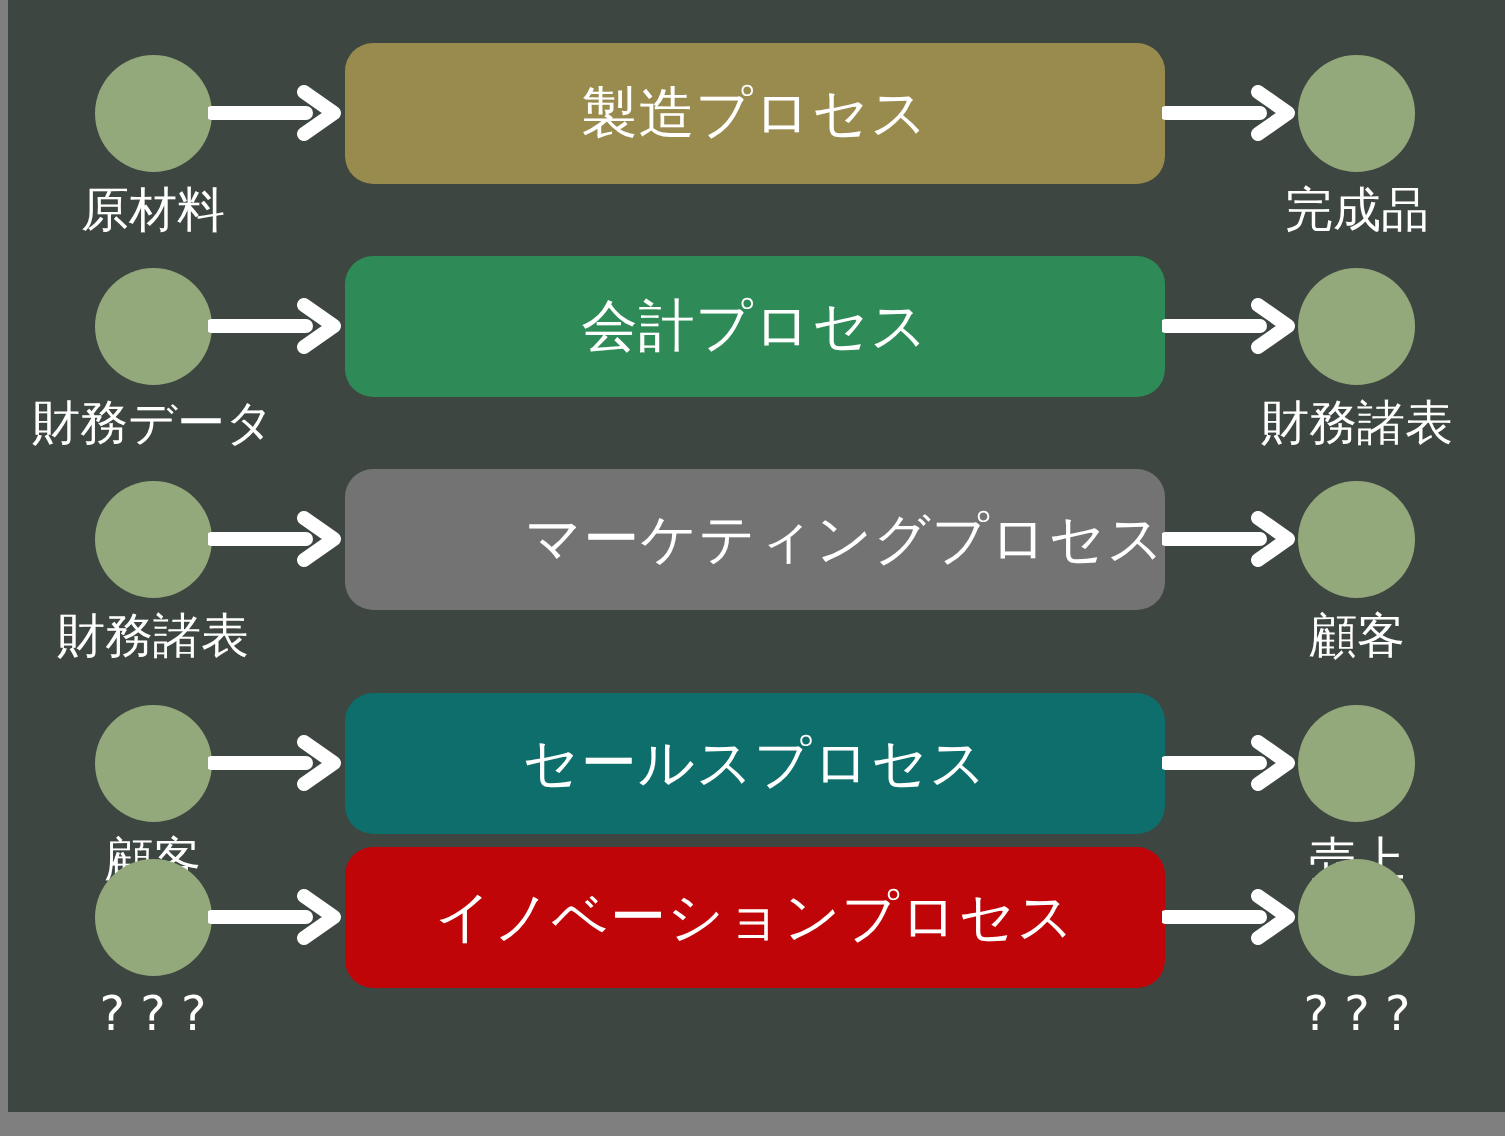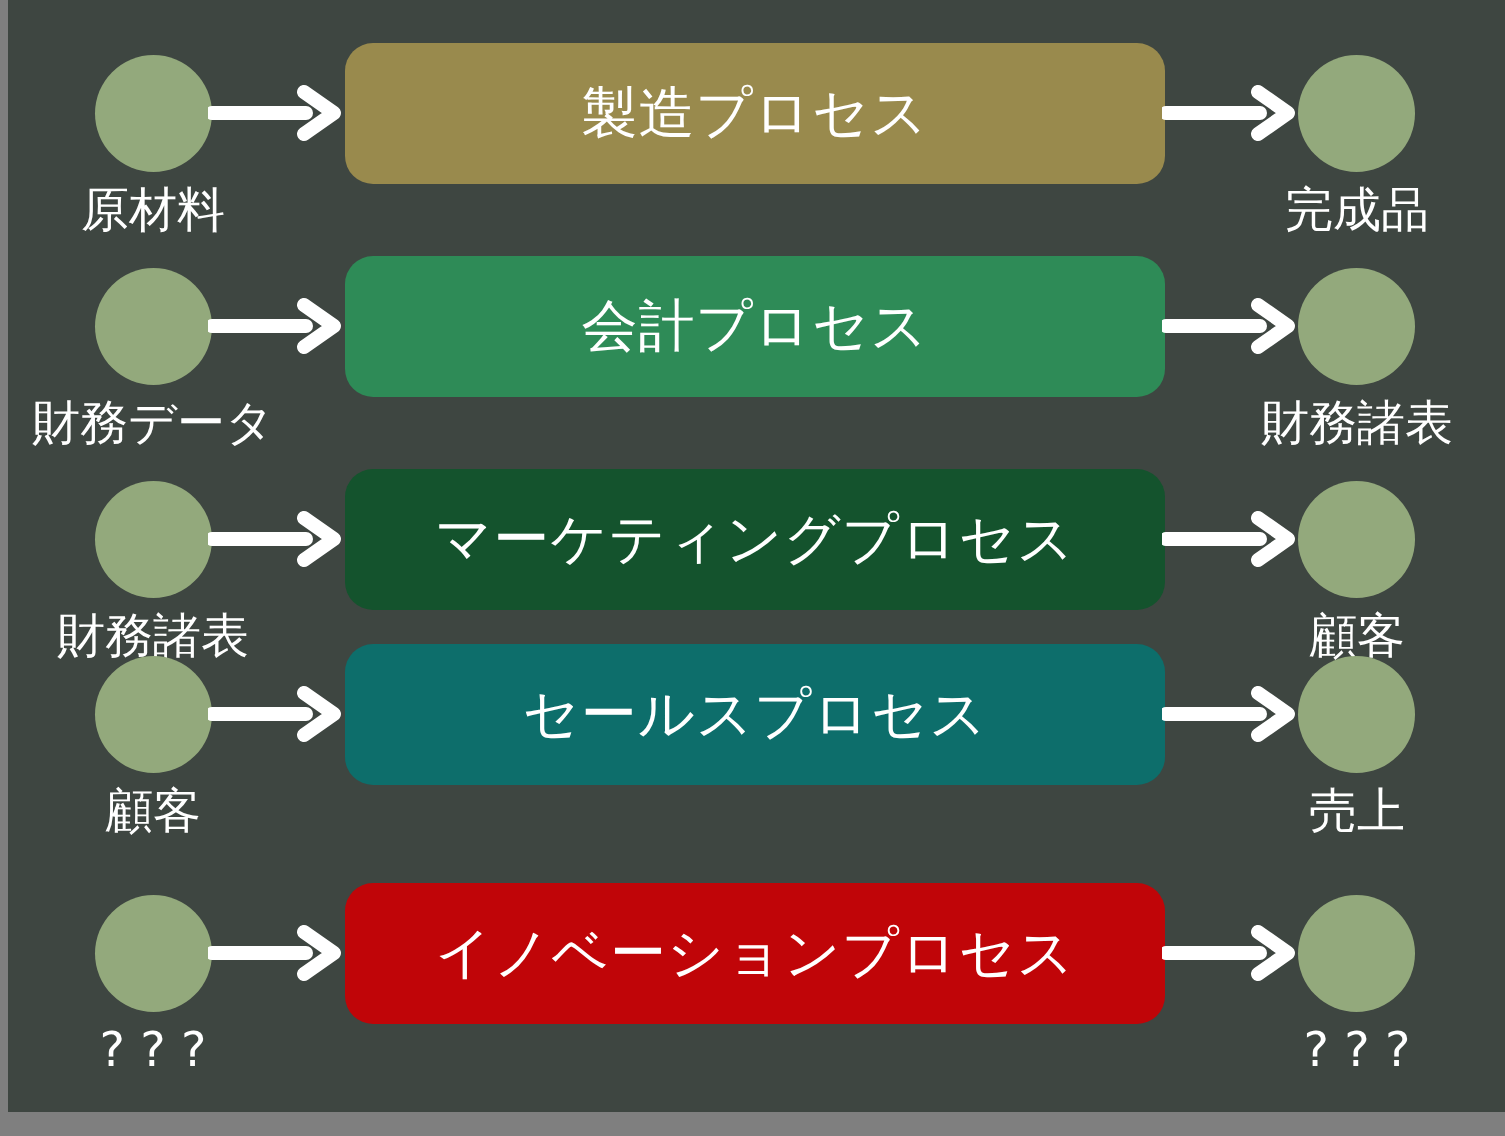--- a/index.html
+++ b/index.html
@@ -74,51 +74,51 @@
     <div class="label label-left">原材料</div>
     <div class="label label-right">完成品</div>
   </div>
 
   <div class="row" style="top: 426px;">
     <div class="node node-left" style="background: rgb(147, 169, 124);"></div>
     <svg class="arrow arrow-left" viewBox="0 0 135 60" aria-hidden="true">
       <line x1="4" y1="30" x2="98" y2="30" stroke="currentColor" stroke-width="14" stroke-linecap="round"></line>
       <polyline points="96,9 126,30 96,51" fill="none" stroke="currentColor" stroke-width="14" stroke-linecap="round" stroke-linejoin="round"></polyline>
     </svg>
-    <div class="box" style="background: #14532d;">
+    <div class="box" style="background: #737373; justify-content: flex-end;">
       <span>マーケティングプロセス</span>
     </div>
     <svg class="arrow arrow-right" viewBox="0 0 135 60" aria-hidden="true">
       <line x1="4" y1="30" x2="98" y2="30" stroke="currentColor" stroke-width="14" stroke-linecap="round"></line>
       <polyline points="96,9 126,30 96,51" fill="none" stroke="currentColor" stroke-width="14" stroke-linecap="round" stroke-linejoin="round"></polyline>
     </svg>
     <div class="node node-right" style="background: rgb(147, 169, 124);"></div>
     <div class="label label-left">財務諸表</div>
     <div class="label label-right">顧客</div>
   </div>
 
-  <div class="row" style="top: 601px;">
+  <div class="row" style="top: 650px;">
     <div class="node node-left" style="background: rgb(147, 169, 124);"></div>
     <svg class="arrow arrow-left" viewBox="0 0 135 60" aria-hidden="true">
       <line x1="4" y1="30" x2="98" y2="30" stroke="currentColor" stroke-width="14" stroke-linecap="round"></line>
       <polyline points="96,9 126,30 96,51" fill="none" stroke="currentColor" stroke-width="14" stroke-linecap="round" stroke-linejoin="round"></polyline>
     </svg>
     <div class="box" style="background: rgb(13, 110, 107);">
       <span>セールスプロセス</span>
     </div>
     <svg class="arrow arrow-right" viewBox="0 0 135 60" aria-hidden="true">
       <line x1="4" y1="30" x2="98" y2="30" stroke="currentColor" stroke-width="14" stroke-linecap="round"></line>
       <polyline points="96,9 126,30 96,51" fill="none" stroke="currentColor" stroke-width="14" stroke-linecap="round" stroke-linejoin="round"></polyline>
     </svg>
     <div class="node node-right" style="background: rgb(147, 169, 124);"></div>
     <div class="label label-left">顧客</div>
     <div class="label label-right">売上</div>
   </div>
 
-  <div class="row" style="top: 840px;">
+  <div class="row" style="top: 804px;">
     <div class="node node-left" style="background: rgb(147, 169, 124);"></div>
     <svg class="arrow arrow-left" viewBox="0 0 135 60" aria-hidden="true">
       <line x1="4" y1="30" x2="98" y2="30" stroke="currentColor" stroke-width="14" stroke-linecap="round"></line>
       <polyline points="96,9 126,30 96,51" fill="none" stroke="currentColor" stroke-width="14" stroke-linecap="round" stroke-linejoin="round"></polyline>
     </svg>
     <div class="box" style="background: rgb(192, 5, 8);">
       <span>イノベーションプロセス</span>
     </div>
     <svg class="arrow arrow-right" viewBox="0 0 135 60" aria-hidden="true">
       <line x1="4" y1="30" x2="98" y2="30" stroke="currentColor" stroke-width="14" stroke-linecap="round"></line>

